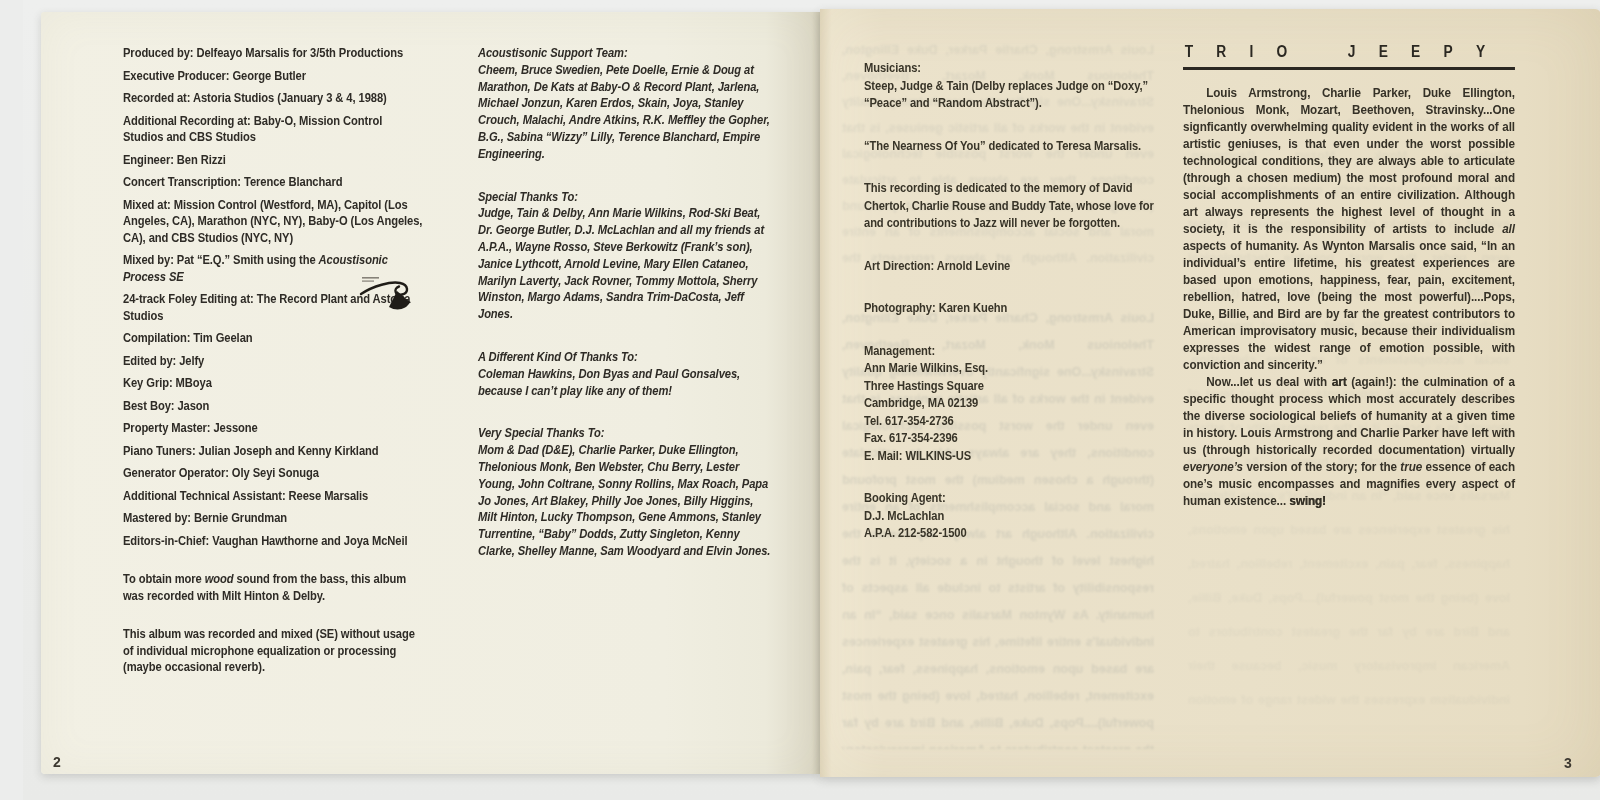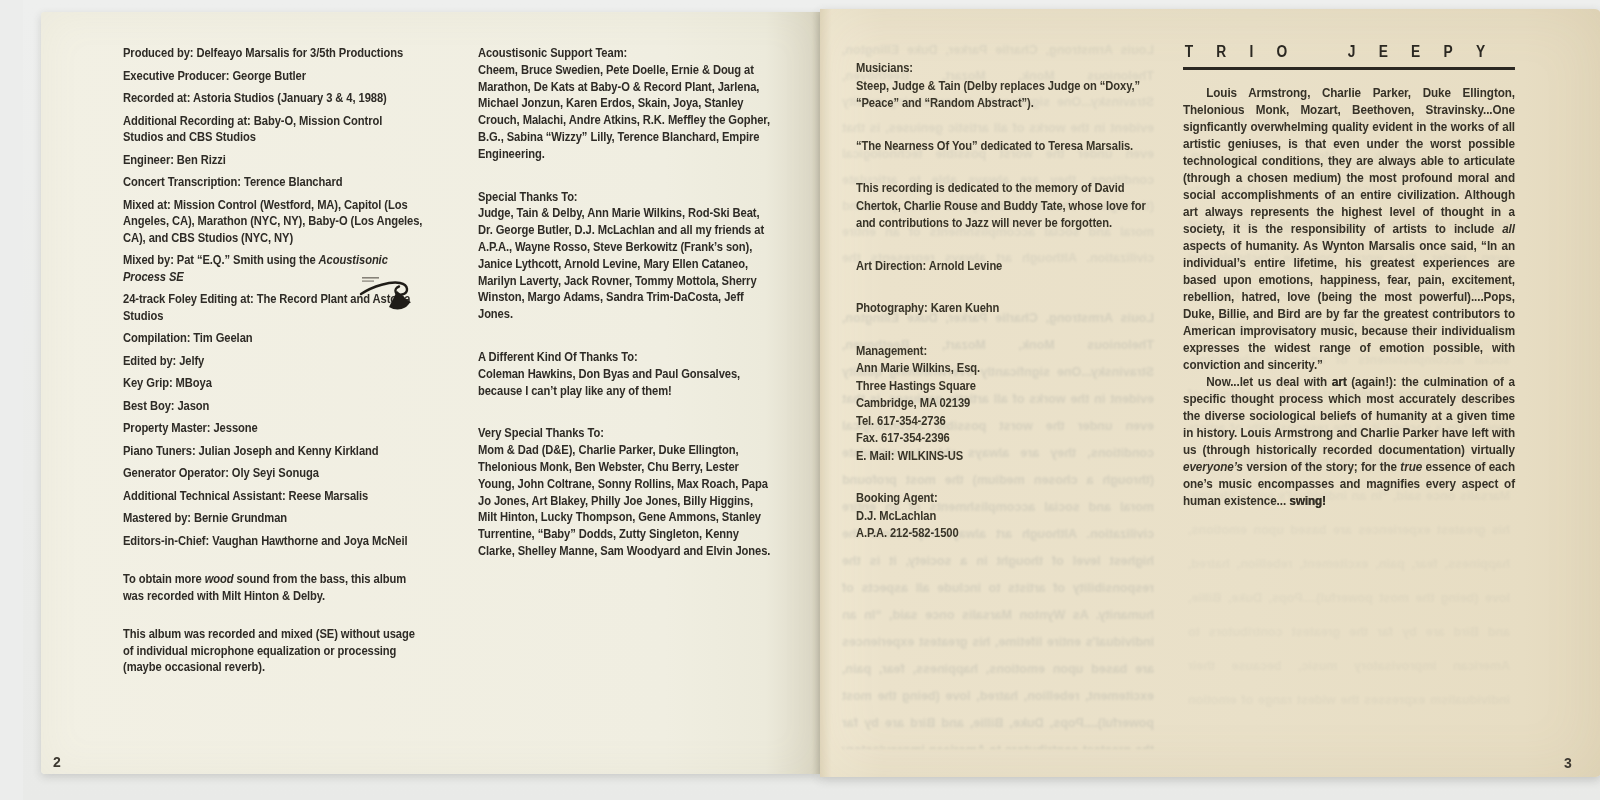--- a/index.html
+++ b/index.html
@@ -26,23 +26,23 @@
     background:linear-gradient(90deg,#a1977d 0%,#6d6452 35%,#3f3a2f 70%,#8d8673 100%);
     border-radius:0 3px 3px 0;
   }
 
   
   .condense{transform:scaleX(.86);transform-origin:0 0;}
   .col{position:absolute;color:#2e2b26;}
 
   .col1{left:82px;top:33px;width:300px;}
   .col1 .condense{width:349px;}
-  .col2{left:437px;top:33px;width:295px;}
+  .col2{left:437px;top:33px;width:295px;font-style:italic;}
   .col2 .condense{width:343px;}
-  .col3{left:36px;top:50px;width:292px;}
+  .col3{left:44px;top:50px;width:292px;}
   .col3 .condense{width:340px;}
   .col4{left:363px;top:34px;width:332px;}
   .col4 .condense{width:386px;}
 
   .credit{font-size:13px;line-height:16.5px;font-weight:700;letter-spacing:-.1px;margin:0 0 6px 0;}
   .note{font-size:13px;line-height:16.5px;font-weight:700;letter-spacing:-.1px;margin:22px 0 0 0;}
   .section{margin:0 0 26px 0;}
   .sec-heading,.sec-body{font-size:13px;line-height:16.8px;font-weight:700;letter-spacing:-.1px;}
   .block{margin:0 0 25px 0;}
   .block-line{font-size:13px;line-height:17.5px;font-weight:700;letter-spacing:-.1px;color:#383428;}

